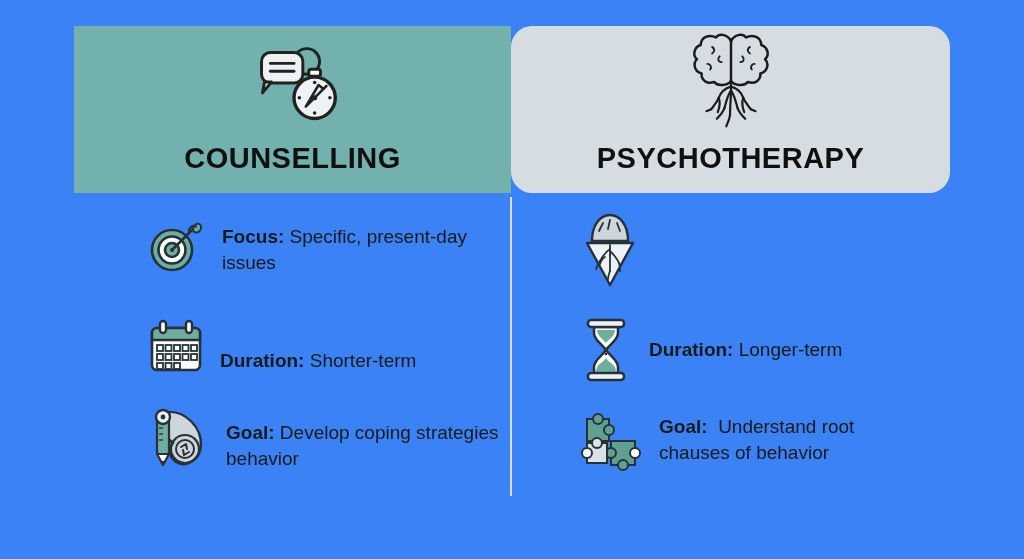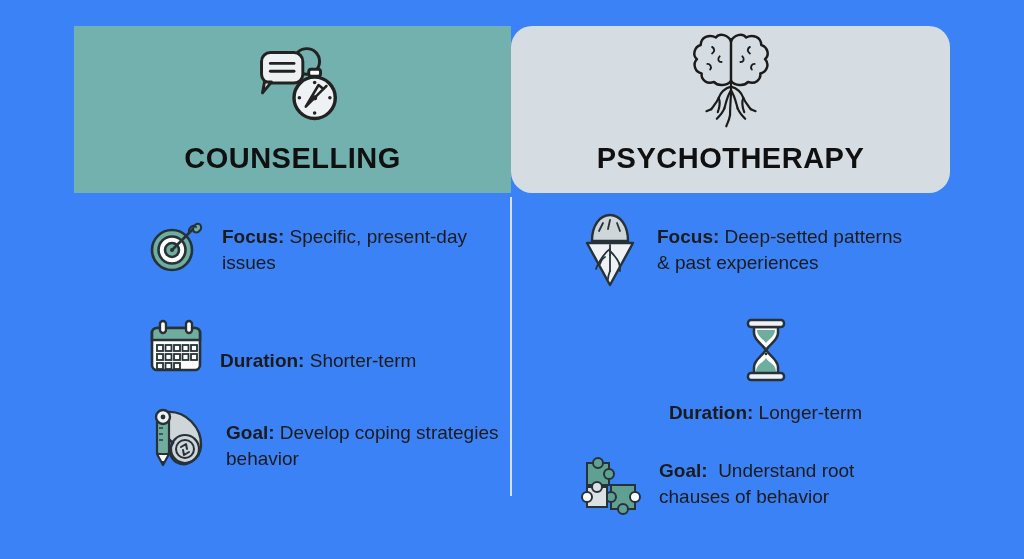--- a/index.html
+++ b/index.html
@@ -44,21 +44,21 @@
   .col.left{left:74px;width:437px;}
   .col.right{left:511px;width:439px;}
 
   .row{display:flex;align-items:center;gap:18px;}
   .col.left .row{padding-left:74px;align-items:flex-end;}
   .col.right .row{padding-left:70px;}
   .col.left .row.r1{margin-top:24px;}
   .col.left .row.r2{margin-top:42px;gap:16px;}
   .col.left .row.r3{margin-top:32px;}
   .col.right .row.r1{margin-top:16px;}
-  .col.right .row.r2{margin-top:30px;flex-direction:column;}
+  .col.right .row.r2{margin-top:30px;}
   .col.right .row.r3{margin-top:27px;}
 
   .ricon{flex:0 0 auto;display:flex;align-items:center;justify-content:center;}
   .rtext{font-size:19px;line-height:26px;color:var(--text);}
   .lbl{font-weight:700;}
 
   svg{display:block;}
 </style>
 </head>
 <body>
@@ -223,24 +223,20 @@
             <path d="M29,37 c-5,3 -7,7 -10,12"></path>
             <path d="M19,49 c-2,3 -3,5 -4,8"></path>
             <path d="M29,39 c4,4 7,7 9,12"></path>
             <path d="M38,51 c1,3 1,5 1,8"></path>
             <path d="M29,43 v16"></path>
             <path d="M29,59 c-1,3 -2,5 -2,8"></path>
             <path d="M24,45 c-2,1 -4,4 -5,7"></path>
           </g>
         </svg>
       </div>
-      <div class="rtext">
-        <div><span class="lbl">Focus:</span> <span>Deep-setted patterns</span></div>
-        <div>&amp; past experiences</div>
-      </div>
     </div>
 
     <div class="row r2">
       <div class="ricon">
         <svg width="50" height="64" viewBox="0 0 48 64">
           <path d="M12,9 h24 v6 c0,7 -8,11 -12,17 c-4,-6 -12,-10 -12,-17 z" fill="#ffffff" stroke="var(--outline)" stroke-width="2.5" stroke-linejoin="round"></path>
           <path d="M24,32 c4,6 12,10 12,17 v6 h-24 v-6 c0,-7 8,-11 12,-17 z" fill="#ffffff" stroke="var(--outline)" stroke-width="2.5" stroke-linejoin="round"></path>
           <path d="M15,12 h18 c0,6 -6,9 -9,13 c-3,-4 -9,-7 -9,-13 z" fill="var(--iconTeal)"></path>
           <path d="M24,40 c3,5 10,6 10,14 h-20 c0,-8 7,-9 10,-14 z" fill="var(--iconTeal)"></path>
           <circle cx="24" cy="36" r="1.3" fill="var(--outline)"></circle>

